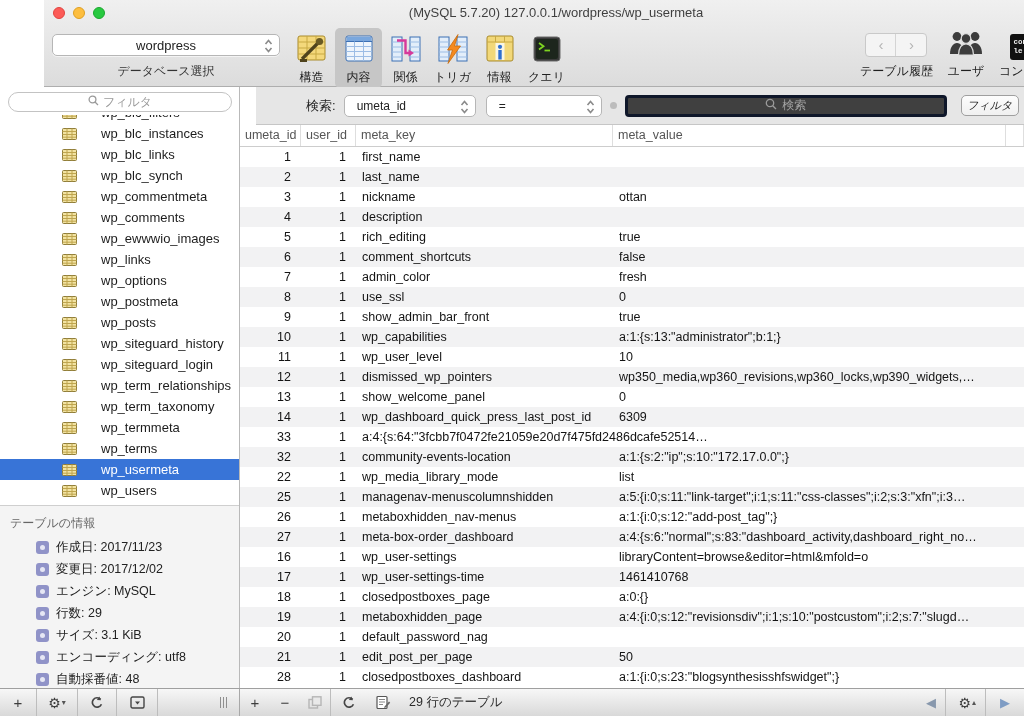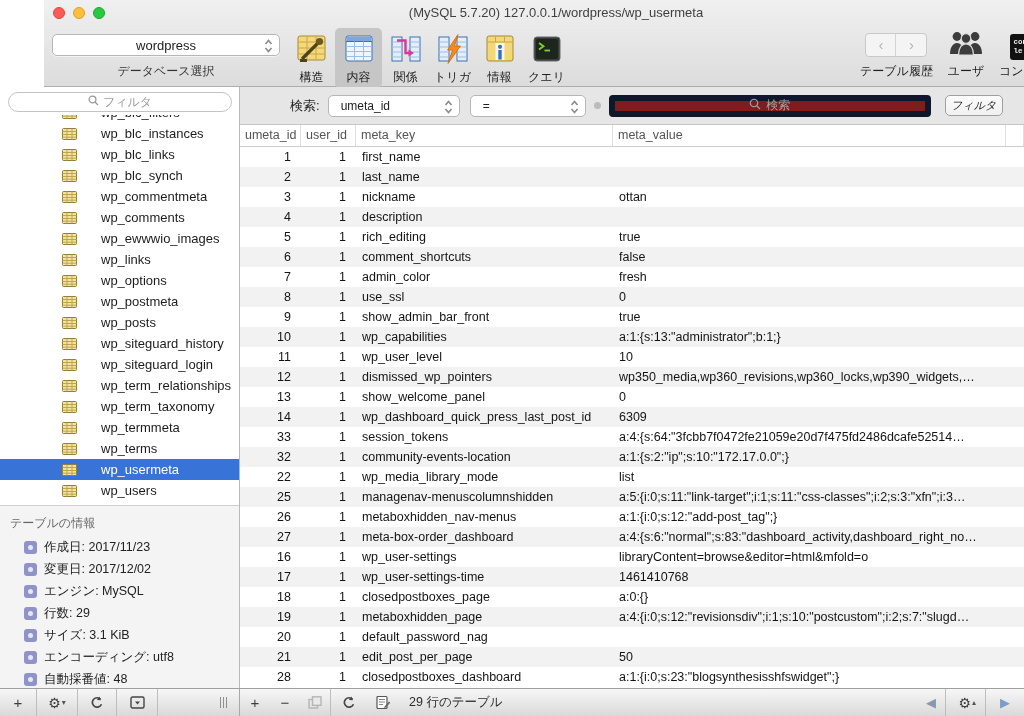--- a/index.html
+++ b/index.html
@@ -52,37 +52,37 @@
                   font-size:12px; color:#9a9a9a; gap:4px; }
   .table-list { position:absolute; top:28px; left:0; right:0; height:390px; list-style:none; overflow:hidden; }
   .table-list li { height:21px; display:flex; align-items:center; padding-left:62px; gap:24px;
                    font-size:13px; color:#1c1c1c; white-space:nowrap; cursor:default; }
   .table-list li.clipped { margin-top:-13px; }
   .table-list li.selected { background:#3874d7; color:#fff; }
   .table-list li .ti { flex:0 0 auto; display:flex; }
 
   .table-info { position:absolute; top:418px; left:0; right:0; bottom:0; background:#f4f4f4; border-top:1px solid #cfcfcf; }
   .info-title { font-size:12px; color:#666; padding:9px 0 4px 10px; }
-  .info-list { list-style:none; padding-left:24px; }
+  .info-list { list-style:none; padding-left:36px; }
   .info-list li { height:22px; display:flex; align-items:center; gap:7px; font-size:12.5px; color:#222; white-space:nowrap; }
   .bullet { width:13px; height:13px; border-radius:3px; background:#9093c8; flex:0 0 auto; position:relative; }
   .bullet::after { content:""; position:absolute; left:4px; top:4px; width:5px; height:5px; border-radius:50%; background:#e6e7f4; }
 
   
   .content { position:absolute; top:87px; left:240px; right:0; bottom:28px; overflow:hidden; }
-  .filterbar { position:absolute; top:0; left:0; right:0; height:38px; background:#e6e6e6;
+  .filterbar { position:absolute; top:0; left:16px; right:0; height:38px; background:#e6e6e6;
                border-bottom:1px solid #c6c6c6; display:flex; align-items:center; }
   .fb-label { font-size:13px; color:#222; margin-left:50px; }
   .fb-select { height:22px; background:#fff; border:1px solid #b6b6b6; border-radius:5px; position:relative;
                font-size:12px; color:#222; display:flex; align-items:center; padding-left:12px; cursor:default; }
   .fb-select .stepper { position:absolute; right:6px; top:3px; }
   .fb-col { width:132px; margin-left:8px; }
   .fb-op { width:116px; margin-left:10px; }
   .fb-dot { width:7px; height:7px; border-radius:50%; background:#bcbcbc; margin-left:8px; }
-  .fb-search { width:322px; height:22px; margin-left:8px; background:#7f1d1d; border:6px solid #0f172a; border-radius:4px;
+  .fb-search { width:322px; height:22px; margin-left:8px; background:#404040; border:3px solid #0f172a; border-radius:4px;
                display:flex; align-items:center; justify-content:center; gap:5px; font-size:12px; color:#a2a2a2; }
   .fb-filter-btn { width:58px; height:21px; margin-left:14px; background:linear-gradient(#fdfdfd,#f0f0f0);
                    border:1px solid #9f9f9f; border-radius:5px; font-size:11px; font-style:italic; color:#222;
                    display:flex; align-items:center; justify-content:center; }
 
   .grid-header { position:absolute; top:38px; left:0; right:0; height:22px; background:#fff;
                  border-bottom:1px solid #cdcdcd; display:flex; font-size:12.5px; color:#555; }
   .gh-cell { padding-left:5px; line-height:21px; border-right:1px solid #dedede; overflow:hidden; white-space:nowrap; }
   .grid-body { position:absolute; top:60px; left:0; right:0; bottom:0; overflow:hidden; }
   .grid-row { height:20px; display:flex; font-size:12.5px; color:#141414; }
@@ -602,21 +602,20 @@
         <div class="grid-row">
           <div class="gc c-umeta num">14</div>
           <div class="gc c-user num">1</div>
           <div class="gc c-key txt">wp_dashboard_quick_press_last_post_id</div>
           <div class="gc c-val txt">6309</div>
           <div class="gc c-fill"></div>
         </div>
         <div class="grid-row">
           <div class="gc c-umeta num">33</div>
           <div class="gc c-user num">1</div>
-          <div class="gc c-key txt">session_tokens</div>
           <div class="gc c-val txt">a:4:{s:64:"3fcbb7f0472fe21059e20d7f475fd2486dcafe52514…</div>
           <div class="gc c-fill"></div>
         </div>
         <div class="grid-row">
           <div class="gc c-umeta num">32</div>
           <div class="gc c-user num">1</div>
           <div class="gc c-key txt">community-events-location</div>
           <div class="gc c-val txt">a:1:{s:2:"ip";s:10:"172.17.0.0";}</div>
           <div class="gc c-fill"></div>
         </div>

